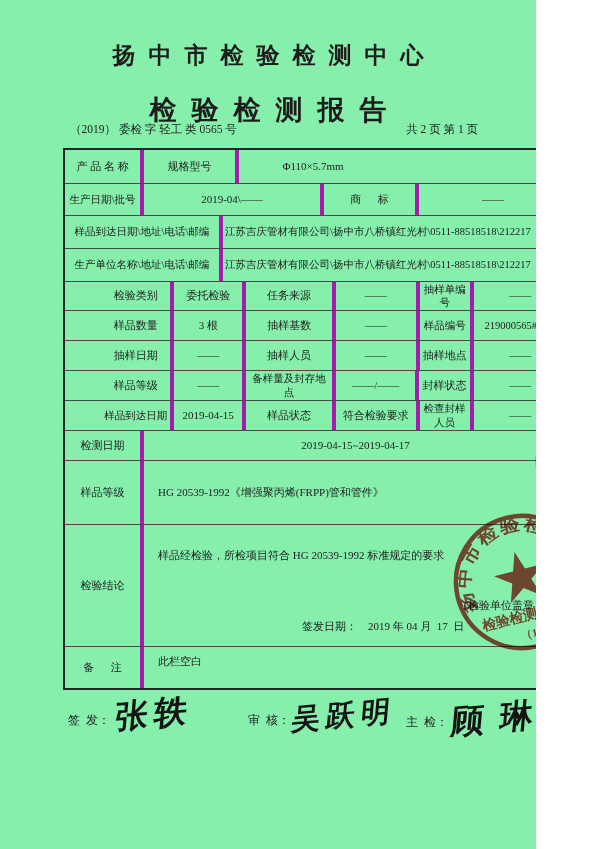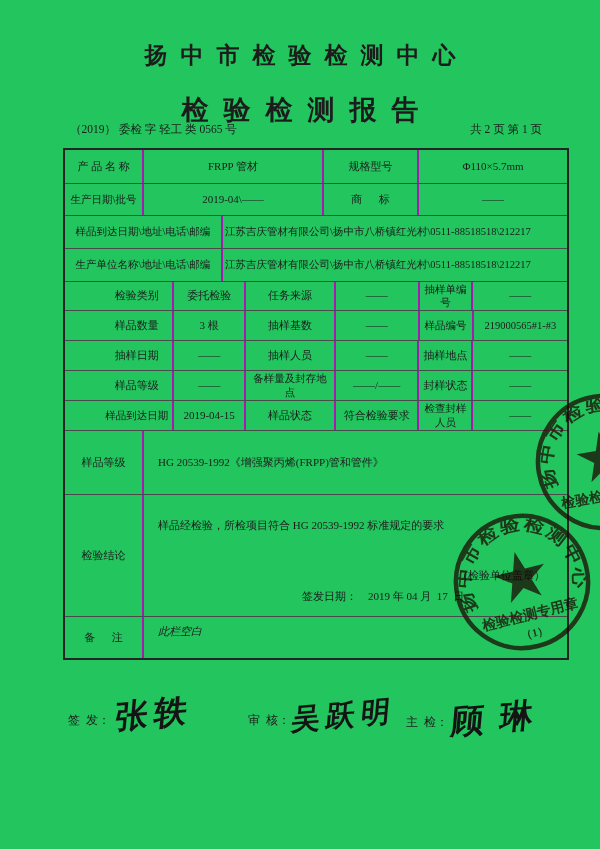--- a/index.html
+++ b/index.html
@@ -1,18 +1,18 @@
 <!DOCTYPE html>
 <html><head>
 <meta charset="utf-8">
 <style>
   html,body{margin:0;padding:0;background:#ffffff;}
   .page{
-    position:relative;width:600px;height:849px;overflow:hidden;
-    background:#22c55e;color:#1c1c1c;
+    position:relative;width:536px;height:849px;overflow:hidden;
+    background:#86efac;color:#1c1c1c;
     font-family:"Liberation Serif","DejaVu Serif",serif;
   }
   
   .org-name{
     position:absolute;top:40px;left:0;width:100%;text-align:center;
     font-size:23px;font-weight:700;letter-spacing:13px;text-indent:13px;
   }
   .report-title{
     position:absolute;top:92px;left:0;width:100%;text-align:center;
     font-size:27px;font-weight:700;letter-spacing:15px;text-indent:15px;
@@ -23,21 +23,21 @@
     font-size:11.5px;white-space:pre-wrap;gap:24px;
   }
   
   .report-table{
     position:absolute;left:63px;top:148px;width:506px;
     border:2px solid #252525;box-sizing:border-box;background:transparent;
   }
   .t-row{display:flex;border-bottom:1px solid #4a4a4a;box-sizing:border-box;}
   .t-row:last-child{border-bottom:none;}
   .cell{
-    box-sizing:border-box;border-right:2px solid #a21caf;
+    box-sizing:border-box;border-right:4px solid #a21caf;
     display:flex;align-items:center;justify-content:center;
     text-align:center;font-size:11px;line-height:1.25;
     padding:2px 3px;white-space:pre-wrap;overflow:hidden;
   }
   .cell:last-child{border-right:none;}
   .cell.left{justify-content:flex-start;text-align:left;padding-left:14px;}
   .cell.small{font-size:10.5px;padding-left:2px;padding-right:2px;}
   
   .wA1{width:79px;} .wA2{width:180px;} .wA3{width:95px;} .wA4{width:148px;}
   .wB1{width:158px;} .wB2{width:344px;}
@@ -73,21 +73,20 @@
   <div class="report-title">检验检测报告</div>
   <div class="meta-line">
     <span>（2019） 委检 字 轻工 类 0565 号</span>
     <span>共 2 页 第 1 页</span>
   </div>
 
   <div class="report-table">
 
     <div class="t-row h34">
       <div class="cell wA1">产 品 名 称</div>
-      <div class="cell wA2">FRPP 管材</div>
       <div class="cell wA3">规格型号</div>
       <div class="cell wA4">Φ110×5.7mm</div>
     </div>
 
     <div class="t-row h32">
       <div class="cell wA1 small">生产日期\批号</div>
       <div class="cell wA2">2019-04\——</div>
       <div class="cell wA3">商      标</div>
       <div class="cell wA4">——</div>
     </div>
@@ -140,38 +139,42 @@
 
     <div class="t-row h30">
       <div class="cell wC1 small">样品到达日期</div>
       <div class="cell wC2">2019-04-15</div>
       <div class="cell wC3">样品状态</div>
       <div class="cell wC4">符合检验要求</div>
       <div class="cell wC5 small">检查封样人员</div>
       <div class="cell wC6">——</div>
     </div>
 
+    <div class="t-row h30">
+      <div class="cell wD1">检测日期</div>
+      <div class="cell wD2">2019-04-15~2019-04-17</div>
+    </div>
 
     <div class="t-row h64">
       <div class="cell wD1">样品等级</div>
       <div class="cell wD2 left">HG 20539-1992《增强聚丙烯(FRPP)管和管件》</div>
     </div>
 
     <div class="t-row h122">
       <div class="cell wD1">检验结论</div>
       <div class="cell wD2 conclusion-cell">
         <div class="conclusion-text">样品经检验，所检项目符合 HG 20539-1992 标准规定的要求</div>
         <div class="seal-hint">（检验单位盖章）</div>
         <div class="sign-date">签发日期：    2019 年 04 月  17  日</div>
       </div>
     </div>
 
     <div class="t-row h41">
       <div class="cell wD1">备      注</div>
-      <div class="cell wD2 left" style="align-items:flex-start;padding-top:8px;font-style:italic;">此栏空白</div>
+      <div class="cell wD2 left" style="align-items:flex-start;padding-top:8px;">此栏空白</div>
     </div>
 
   </div>
 
   <div class="footer">
     <span class="sig-label" style="left:5px;top:18px;">签  发：</span>
     <span class="signature" style="left:52px;top:-2px;">张轶</span>
     <span class="sig-label" style="left:185px;top:18px;">审  核：</span>
     <span class="signature" style="left:228px;top:2px;font-size:29px;">吴跃明</span>
     <span class="sig-label" style="left:343px;top:20px;">主  检：</span>

